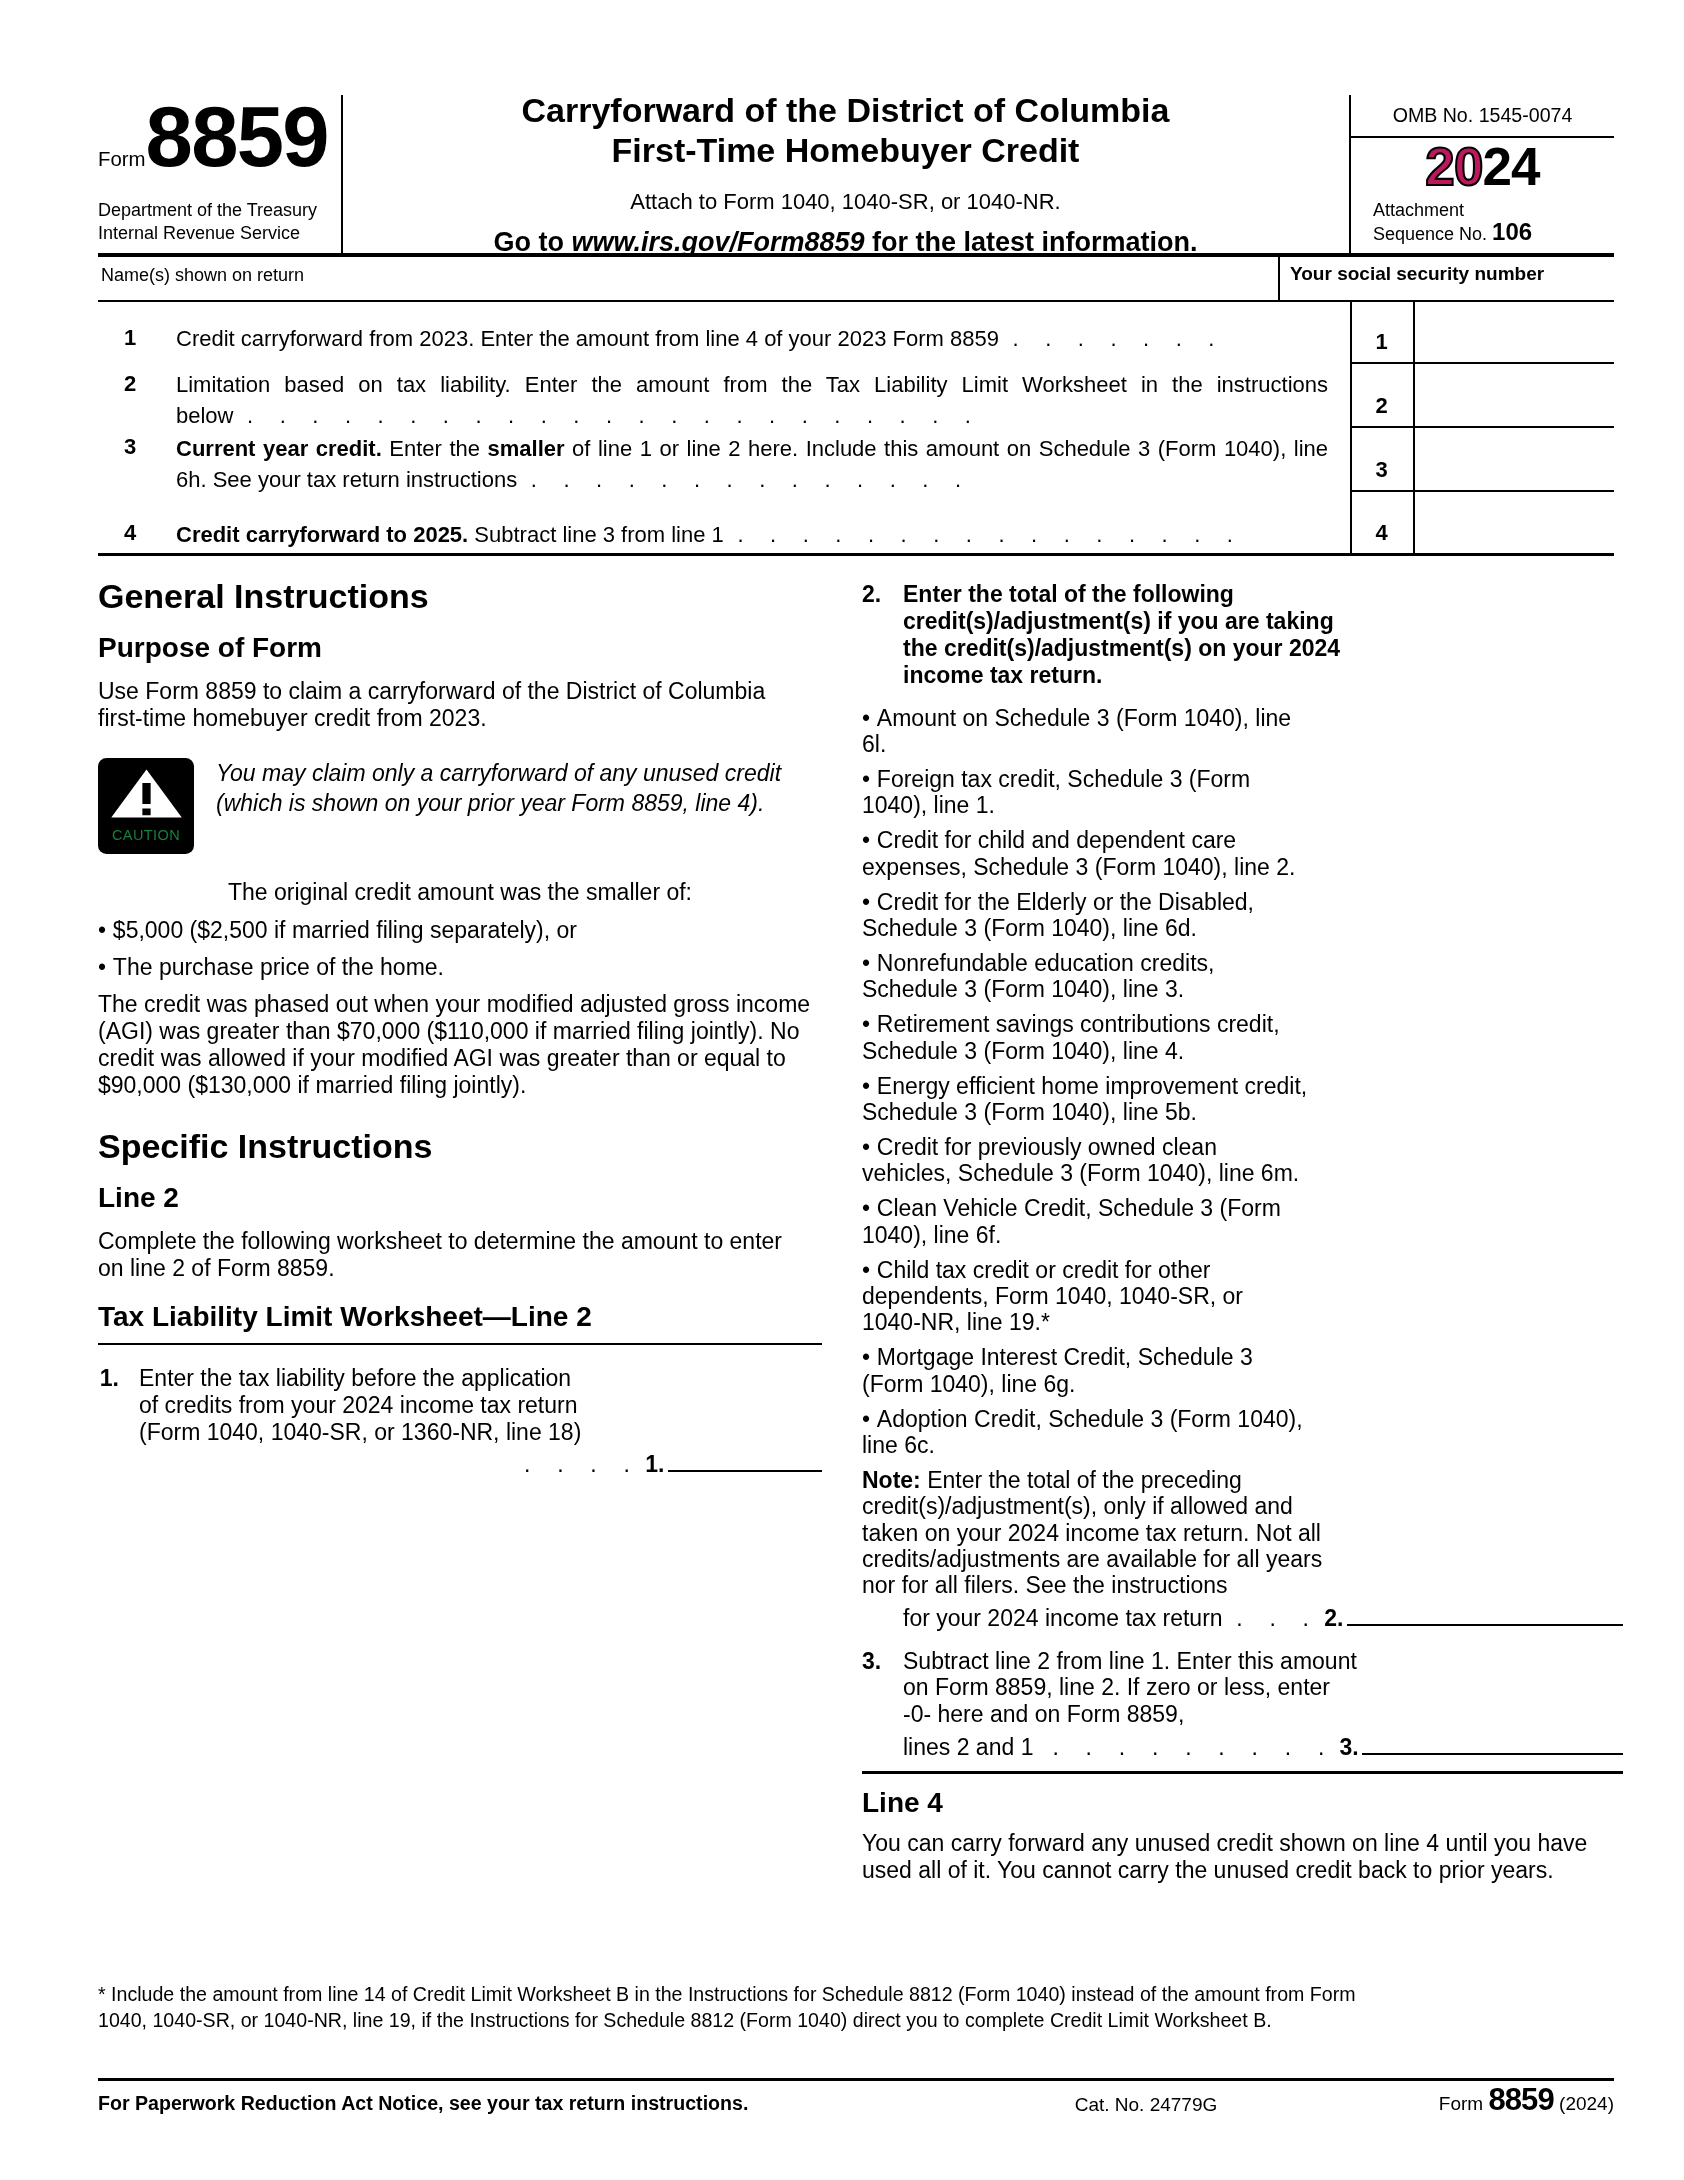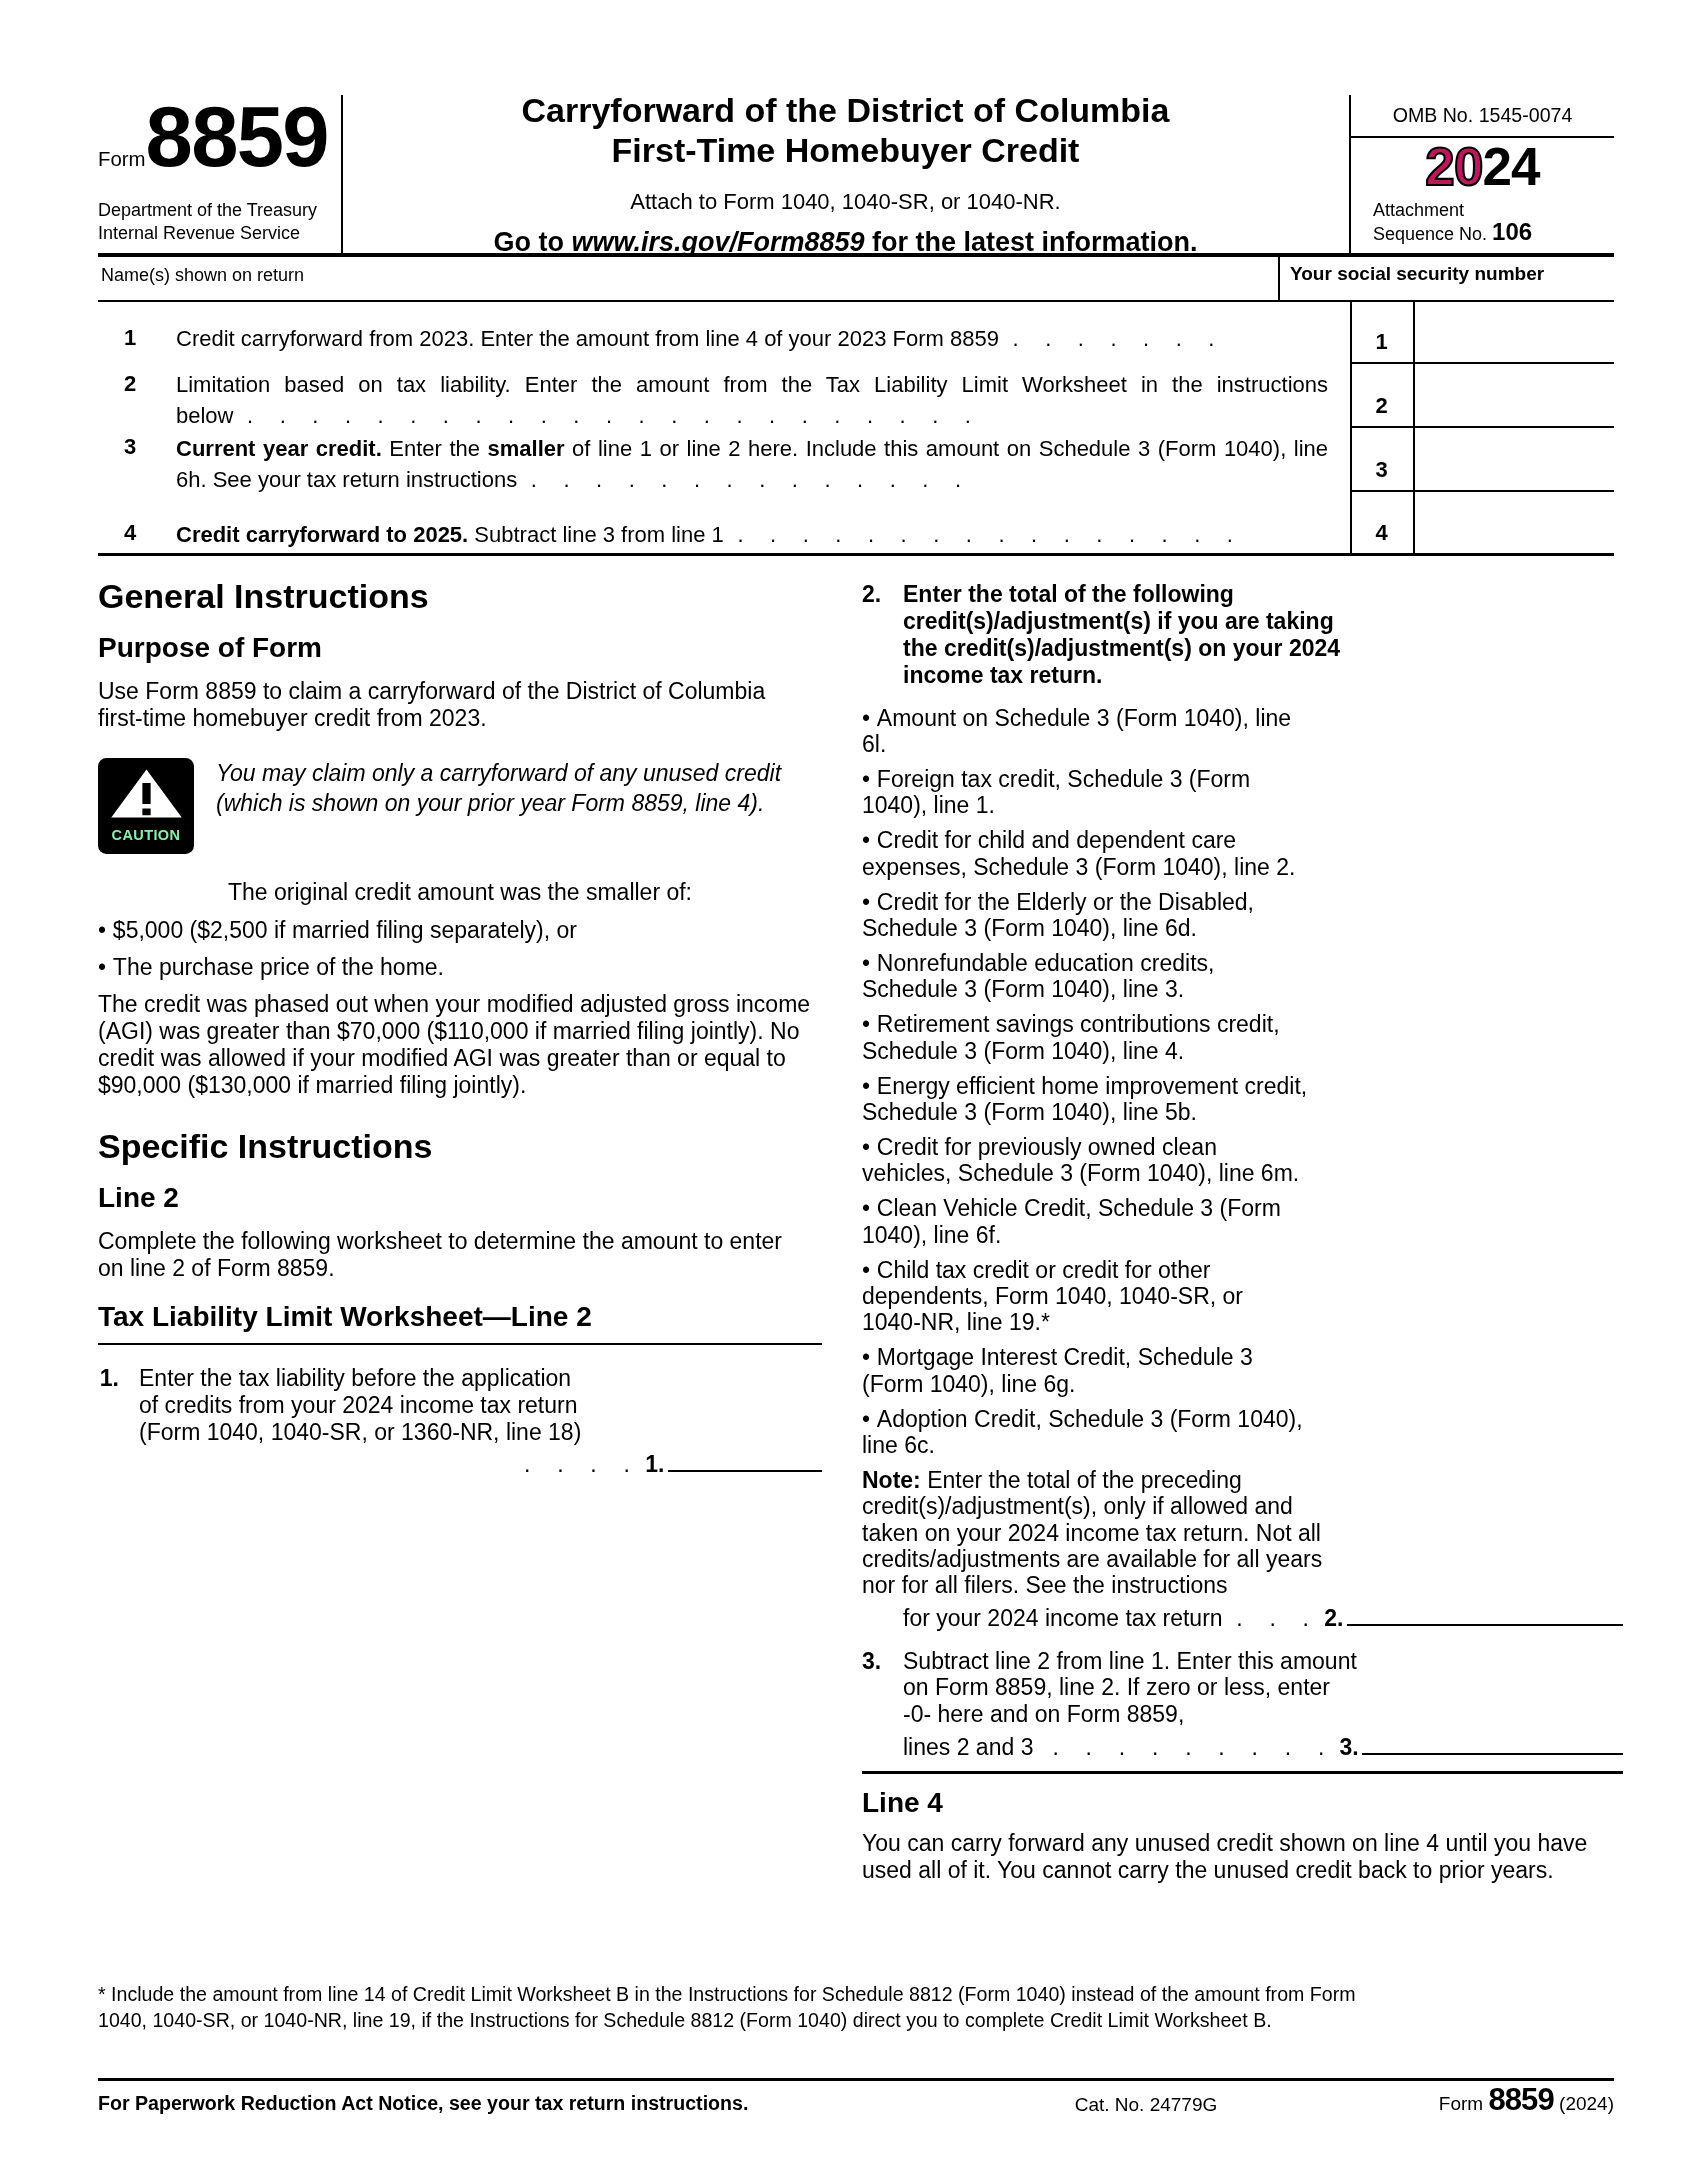--- a/index.html
+++ b/index.html
@@ -38,21 +38,21 @@
   .col{font-size:23px;line-height:27px;}
   h1.ih{font-size:34px;line-height:37px;margin:0 0 17px 0;font-weight:bold;}
   h2.ih{font-size:28px;line-height:31px;margin:0 0 15.3px 0;font-weight:bold;}
   .col p{margin:0;}
   .p-purpose{width:681px;margin:0 0 25.6px 0 !important;}
   .caution-row{display:flex;gap:22px;margin:0 0 25.6px 0;}
   .caution-icon{width:96px;height:96px;background:#000;border-radius:8.5px;flex:0 0 auto;
                 display:flex;flex-direction:column;align-items:center;justify-content:flex-end;
                 padding:0 0 5.1px 0;box-sizing:border-box;}
   .ci-tri{width:75px;height:53px;display:block;margin-bottom:1.7px;}
-  .ci-label{color:#86efac;font-weight:bold;font-size:14.5px;letter-spacing:0.4px;}
+  .ci-label{color:#15803d;font-weight:normal;font-size:14.5px;letter-spacing:0.4px;}
   .caution-text{font-style:italic;width:588px;line-height:30px;}
   .p-smaller{margin:0 0 10.2px 0 !important;text-align:center;}
   .lbullet{margin:0 0 10.2px 0;}
   .bg{margin-right:6.8px;}
   .p-phaseout{width:724px;margin:0 0 29px 0 !important;}
   .p-line2{width:698px;margin:0 0 19px 0 !important;}
   h2.ws-h{margin-bottom:10.2px;}
   .ws-rule{border-top:2.6px solid #000;margin:0 0 20.4px 0;}
   .ws-item{position:relative;width:724px;min-height:111px;}
   .ws-num{position:absolute;left:1.7px;top:0;font-weight:bold;}
@@ -214,21 +214,21 @@
       <span class="lr-dots" style="margin-left:13.6px;">. . .</span>
       <span class="lr-num">2.</span>
       <span class="lr-line"></span>
     </div>
 
     <div class="item-n item3">
       <span class="in">3.</span>
       <div class="item3-text">Subtract line 2 from line 1. Enter this amount on Form 8859, line 2. If zero or less, enter -0- here and on Form 8859,</div>
     </div>
     <div class="leader item3-leader">
-      <span>lines 2 and 3</span>
+      <span>lines 2 and 1</span>
       <span class="lr-dots" style="margin-left:19px;">. . . . . . . . .</span>
       <span class="lr-num">3.</span>
       <span class="lr-line"></span>
     </div>
 
     <div class="rc-rule"></div>
     <h2 class="ih l4">Line 4</h2>
     <p class="p-line4">You can carry forward any unused credit shown on line 4 until you have used all of it. You cannot carry the unused credit back to prior years.</p>
   </div>
 

